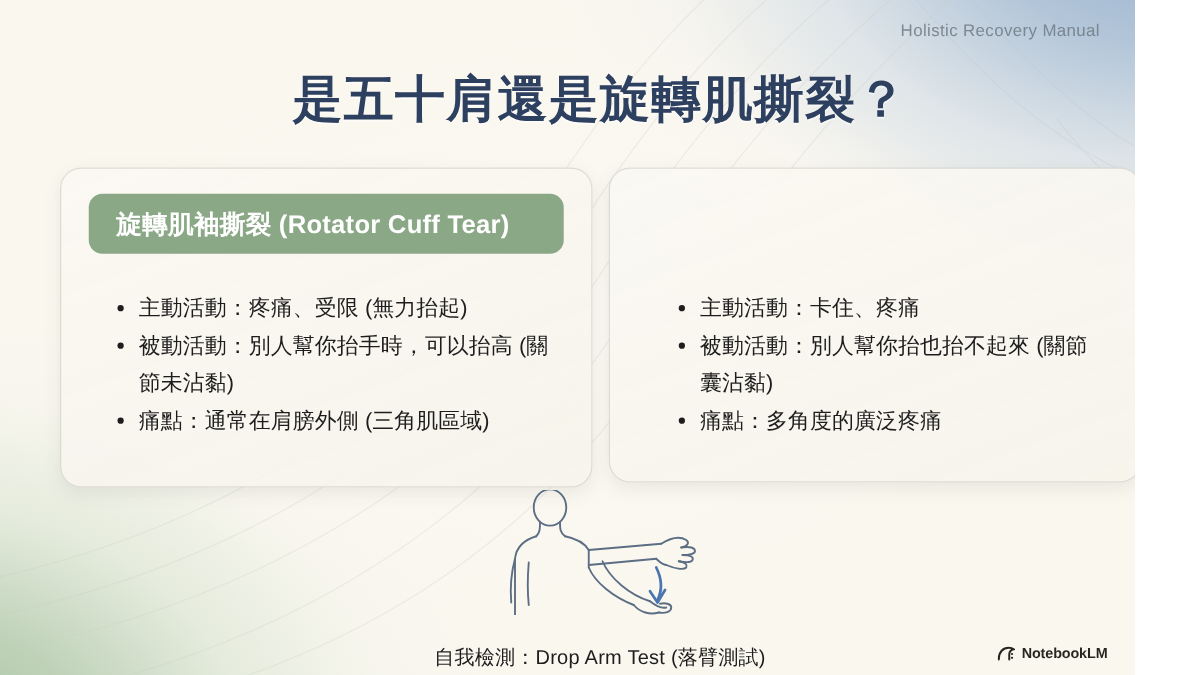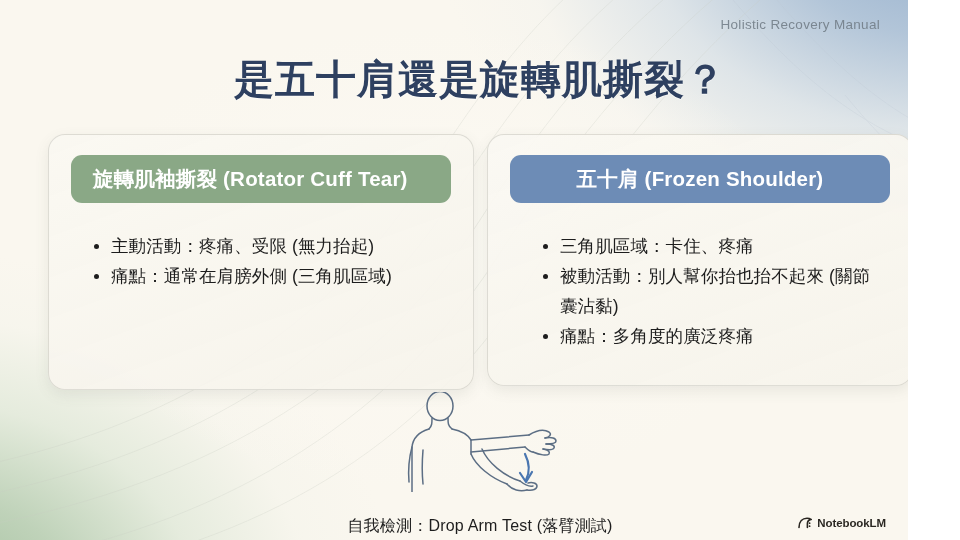--- a/index.html
+++ b/index.html
@@ -226,28 +226,28 @@
   </svg>
 
   <div class="header-label">Holistic Recovery Manual</div>
 
   <div class="title">是五十肩還是旋轉肌撕裂？</div>
 
   <div class="card card-left">
     <div class="pill pill-green">旋轉肌袖撕裂 (Rotator Cuff Tear)</div>
     <ul class="bullets">
       <li>主動活動：疼痛、受限 (無力抬起)</li>
+      <li>被動活動：別人幫你抬手時，可以抬高 (關節未沾黏)</li>
       <li>痛點：通常在肩膀外側 (三角肌區域)</li>
     </ul>
   </div>
 
   <div class="card card-right">
-    <div class="pill pill-blue">五十肩 (Frozen Shoulder)</div>
     <ul class="bullets">
-      <li>三角肌區域：卡住、疼痛</li>
+      <li>主動活動：卡住、疼痛</li>
       <li>被動活動：別人幫你抬也抬不起來 (關節囊沾黏)</li>
       <li>痛點：多角度的廣泛疼痛</li>
     </ul>
   </div>
 
   <svg class="figure" viewBox="0 0 176 100" aria-hidden="true">
     <g fill="none" stroke="#5c6e84" stroke-width="1.5" stroke-linecap="round" stroke-linejoin="round">
 
       <ellipse cx="48" cy="14" rx="13" ry="14.5"></ellipse>
 

